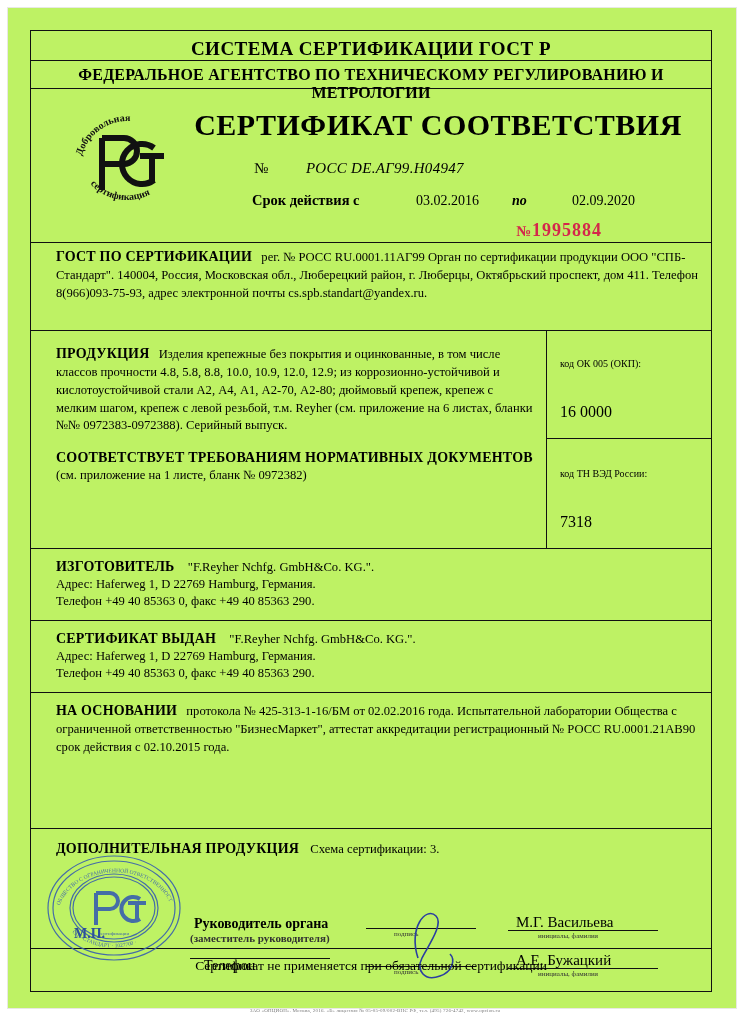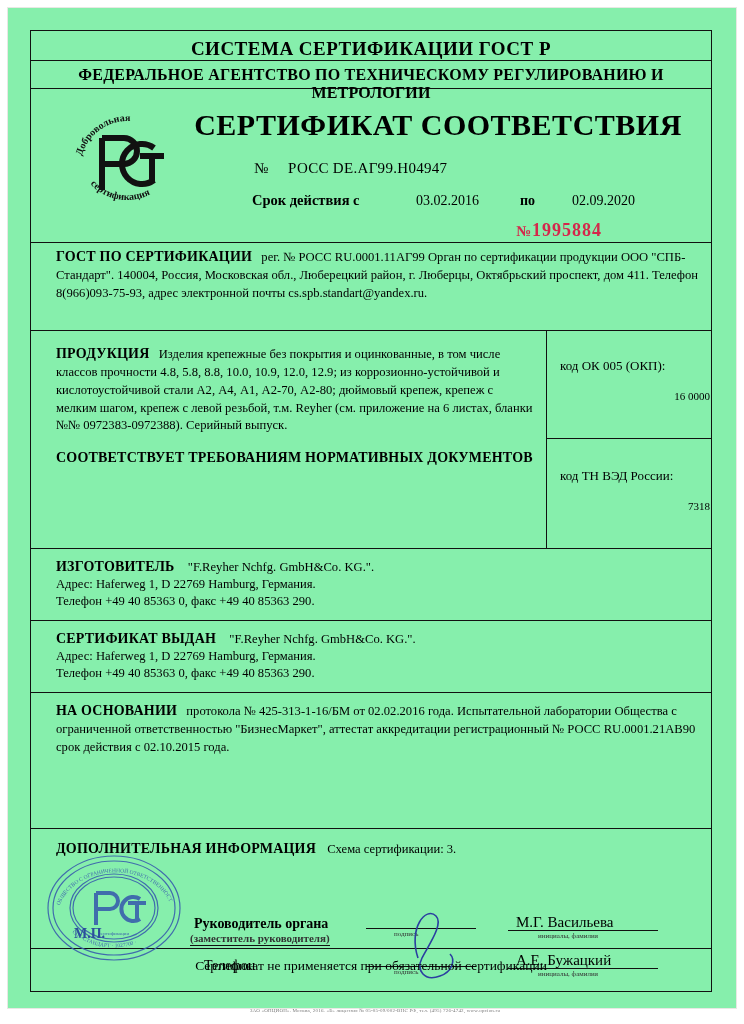--- a/index.html
+++ b/index.html
@@ -16,21 +16,21 @@
     height: 1024px;
     background: #ffffff;
     overflow: hidden;
   }
   .sheet {
     position: absolute;
     left: 8px;
     top: 8px;
     width: 728px;
     height: 1000px;
-    background: #86efac;
+    background: #bef264;
     box-shadow: 0 0 0 1px #e8e8e4;
   }
   
   .frame {
     position: absolute;
     left: 22px;
     top: 22px;
     width: 682px;
     height: 962px;
     border: 1.5px solid #111;
@@ -90,31 +90,31 @@
   }
   .emblem svg { display:block; }
 
   .num-row {
     position: absolute;
     left: 246px;
     top: 152px;
     font-size: 15px;
   }
   .num-row .lbl { font-size: 15px; }
-  .num-row .val { margin-left: 16px; letter-spacing: 0.3px; }
+  .num-row .val { margin-left: 34px; letter-spacing: 0.3px; font-style: italic; }
 
   .term-row {
     position: absolute;
     left: 244px;
     top: 184px;
     font-size: 14.5px;
     font-weight: bold;
   }
   .term-row .d1 { position:absolute; left:164px; top:1px; font-weight: normal; font-size: 14px;}
-  .term-row .po { position:absolute; left:268px; top:1px; font-weight: bold; font-size: 14px;}
+  .term-row .po { position:absolute; left:260px; top:1px; font-weight: bold; font-size: 14px; font-style: italic;}
   .term-row .d2 { position:absolute; left:320px; top:1px; font-weight: normal; font-size: 14px;}
 
   .blank-num {
     position: absolute;
     left: 508px;
     top: 212px;
     font-size: 18px;
     color: #d4274b;
     font-weight: bold;
     letter-spacing: 1px;
@@ -128,26 +128,27 @@
   }
   .cap {
     font-weight: bold;
     font-size: 14px;
     letter-spacing: 0.2px;
   }
   .body-txt { font-size: 12.6px; }
 
   .rightcol-label {
     position: absolute;
-    font-size: 13px;
+    font-size: 10px;
   }
   .rightcol-val {
     position: absolute;
-    font-size: 11px;
-    text-align: right;
+    font-size: 16px;
+    text-align: left;
+    margin-top: 13px;
   }
 
   .bottom-note {
     position: absolute;
     left: 22px;
     top: 950px;
     width: 682px;
     text-align: center;
     font-size: 13.5px;
   }
@@ -251,20 +252,21 @@
       <span class="body-txt" style="margin-left:6px;">рег. № РОСС RU.0001.11АГ99 Орган по сертификации продукции ООО "СПБ-Стандарт". 140004, Россия, Московская обл., Люберецкий район, г. Люберцы, Октябрьский проспект, дом 411. Телефон 8(966)093-75-93, адрес электронной почты cs.spb.standart@yandex.ru.</span>
     </div>
 
     <div class="sec" style="left:48px; top:337px; width:480px;">
       <span class="cap">ПРОДУКЦИЯ</span>
       <span class="body-txt" style="margin-left:6px;">Изделия крепежные без покрытия и оцинкованные, в том числе классов прочности 4.8, 5.8, 8.8, 10.0, 10.9, 12.0, 12.9; из коррозионно-устойчивой и кислотоустойчивой стали А2, А4, А1, А2-70, А2-80; дюймовый крепеж, крепеж с мелким шагом, крепеж с левой резьбой, т.м. Reyher (см. приложение на 6 листах, бланки №№ 0972383-0972388). Серийный выпуск.</span>
     </div>
 
     <div class="sec" style="left:48px; top:441px; width:480px;">
       <div class="cap">СООТВЕТСТВУЕТ ТРЕБОВАНИЯМ НОРМАТИВНЫХ ДОКУМЕНТОВ</div>
+      <div class="body-txt">(см. приложение на 1 листе, бланк № 0972382)</div>
     </div>
 
     <div class="rightcol-label" style="left:552px; top:350px; width:150px;">код ОК 005 (ОКП):</div>
     <div class="rightcol-val" style="left:552px; top:382px; width:150px;">16 0000</div>
 
     <div class="rightcol-label" style="left:552px; top:460px; width:150px;">код ТН ВЭД России:</div>
     <div class="rightcol-val" style="left:552px; top:492px; width:150px;">7318</div>
 
     <div class="sec" style="left:48px; top:550px; width:600px;">
       <span class="cap">ИЗГОТОВИТЕЛЬ</span>
@@ -279,21 +281,21 @@
       <div class="body-txt">Адрес: Haferweg 1, D 22769 Hamburg, Германия.</div>
       <div class="body-txt">Телефон +49 40 85363 0, факс +49 40 85363 290.</div>
     </div>
 
     <div class="sec" style="left:48px; top:694px; width:650px;">
       <span class="cap">НА ОСНОВАНИИ</span>
       <span class="body-txt" style="margin-left:6px;">протокола № 425-313-1-16/БМ от 02.02.2016 года. Испытательной лаборатории Общества с ограниченной ответственностью "БизнесМаркет", аттестат аккредитации регистрационный № РОСС RU.0001.21АВ90 срок действия с 02.10.2015 года.</span>
     </div>
 
     <div class="sec" style="left:48px; top:832px; width:650px;">
-      <span class="cap">ДОПОЛНИТЕЛЬНАЯ ИНФОРМАЦИЯ</span>
+      <span class="cap">ДОПОЛНИТЕЛЬНАЯ ПРОДУКЦИЯ</span>
       <span class="body-txt" style="margin-left:8px;">Схема сертификации: 3.</span>
     </div>
 
     <div class="stamp">
       <svg width="140" height="110" viewBox="0 0 140 110">
         <g stroke="#3b62ad" fill="none" stroke-width="1.2">
           <ellipse cx="70" cy="55" rx="66" ry="52"></ellipse>
           <ellipse cx="70" cy="55" rx="61" ry="47"></ellipse>
           <ellipse cx="70" cy="55" rx="44" ry="34"></ellipse>
           <ellipse cx="70" cy="55" rx="41" ry="31"></ellipse>
@@ -312,21 +314,21 @@
         </text>
         <text font-family="Liberation Serif, serif" font-size="5.5" fill="#3b62ad">
           <textPath href="#stampArcBot" startOffset="16%">СПБ-СТАНДАРТ · 1027700 ·</textPath>
         </text>
         <text x="70" y="82" text-anchor="middle" font-family="Liberation Serif, serif" font-size="5" fill="#3b62ad">сертификации</text>
       </svg>
     </div>
     <div class="mp">М.П.</div>
 
     <div class="sign-label" style="left:186px; top:908px;">Руководитель органа</div>
-    <div class="sign-sub" style="left:182px; top:924px; font-size:11px; font-weight:bold; border-bottom:1px solid #111; padding-bottom:1px;">(заместитель руководителя)</div>
+    <div class="sign-sub" style="left:182px; top:924px; font-size:11px; font-weight:bold; border-bottom:1px solid #111; padding-bottom:14px;">(заместитель руководителя)</div>
     <div class="sign-label" style="left:196px; top:950px; font-weight:normal;">Телефон</div>
 
     <div style="position:absolute; left:358px; top:920px; width:110px; border-bottom:1px solid #111;"></div>
     <div style="position:absolute; left:386px; top:922px; font-size:7px; color:#333;">подпись</div>
     <div style="position:absolute; left:358px; top:958px; width:110px; border-bottom:1px solid #111;"></div>
     <div style="position:absolute; left:386px; top:960px; font-size:7px; color:#333;">подпись</div>
 
     <div class="sign-name" style="left:508px; top:906px;">М.Г. Васильева</div>
     <div style="position:absolute; left:500px; top:922px; width:150px; border-bottom:1px solid #111;"></div>
     <div style="position:absolute; left:530px; top:924px; font-size:7px; color:#333;">инициалы, фамилия</div>

